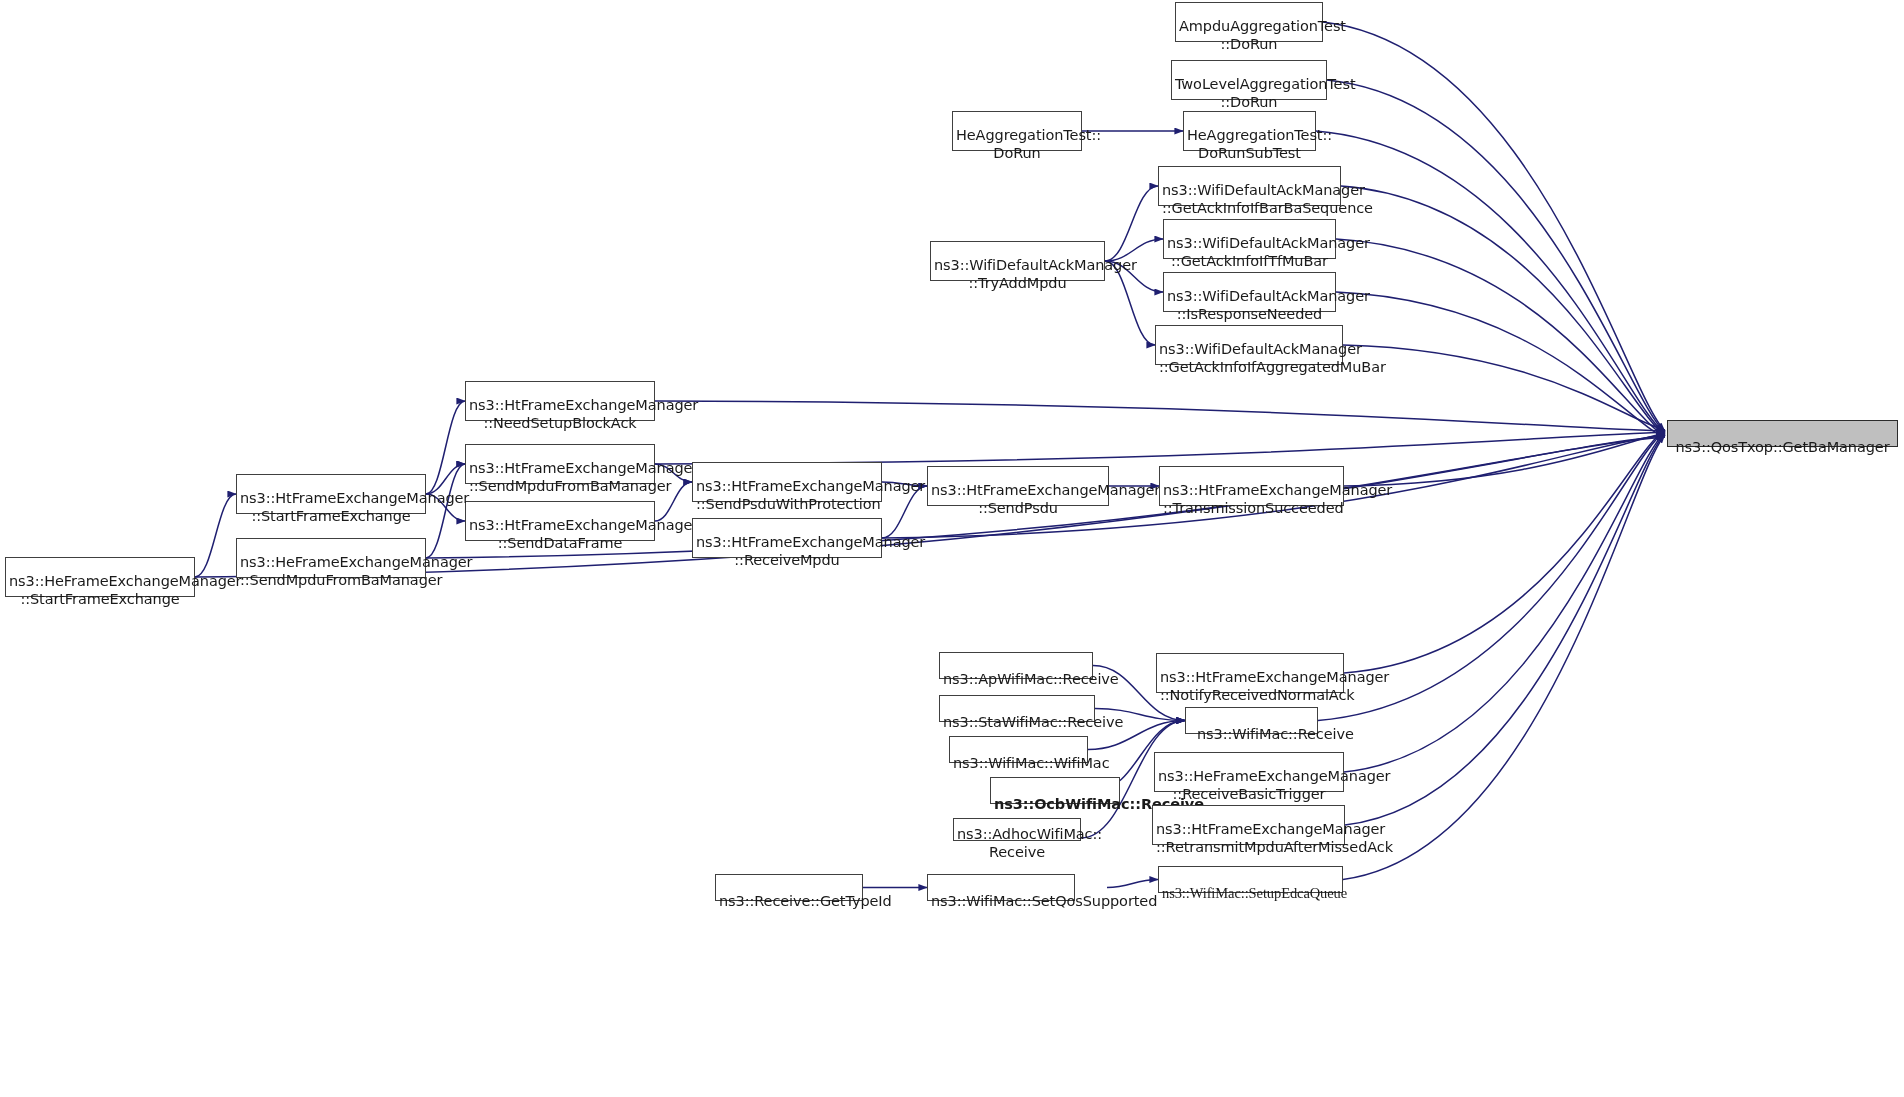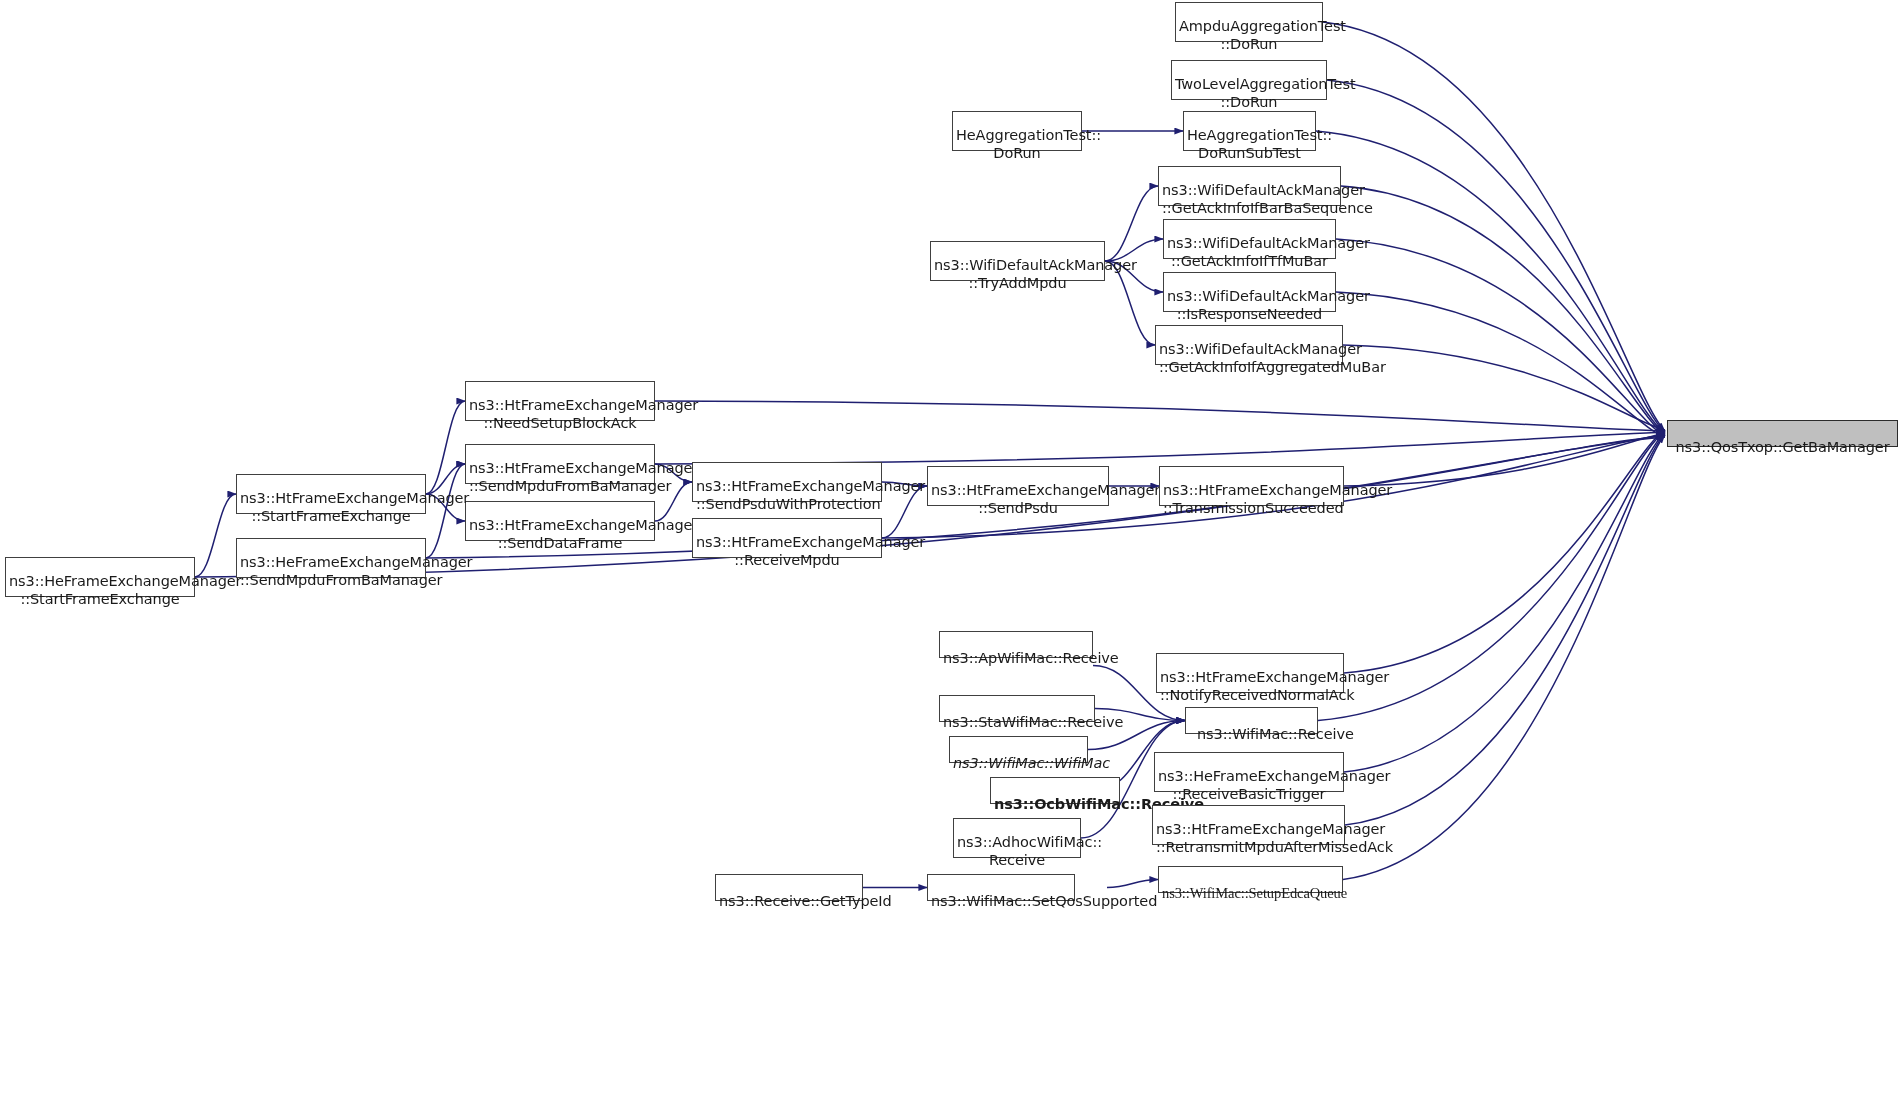--- a/index.html
+++ b/index.html
@@ -139,25 +139,25 @@
 ::StartFrameExchange</span></div>
       <div class="node" style="left: 692px; top: 462px; width: 190px; height: 40px;"><span class="node-label">ns3::HtFrameExchangeManager
 ::SendPsduWithProtection</span></div>
       <div class="node" style="left: 692px; top: 518px; width: 190px; height: 40px;"><span class="node-label">ns3::HtFrameExchangeManager
 ::ReceiveMpdu</span></div>
       <div class="node" style="left: 927px; top: 466px; width: 182px; height: 40px;"><span class="node-label">ns3::HtFrameExchangeManager
 ::SendPsdu</span></div>
       <div class="node" style="left: 1159px; top: 466px; width: 185px; height: 40px;"><span class="node-label">ns3::HtFrameExchangeManager
 ::TransmissionSucceeded</span></div>
       <div class="node focus" style="left: 1667px; top: 420px; width: 231px; height: 27px;"><span class="node-label">ns3::QosTxop::GetBaManager</span></div>
-      <div class="node" style="left: 939px; top: 631px; width: 154px; height: 27px;"><span class="node-label">ns3::ApWifiMac::Receive</span></div>
+      <div class="node" style="left: 939px; top: 652px; width: 154px; height: 27px;"><span class="node-label">ns3::ApWifiMac::Receive</span></div>
       <div class="node" style="left: 939px; top: 695px; width: 156px; height: 27px; align-items: center;"><span class="node-label">ns3::StaWifiMac::Receive</span></div>
-      <div class="node" style="left: 949px; top: 736px; width: 139px; height: 27px; font-style: italic;"><span class="node-label">ns3::WifiMac::WifiMac</span></div>
+      <div class="node" style="left: 949px; top: 736px; width: 139px; height: 27px;"><span class="node-label">ns3::WifiMac::WifiMac</span></div>
       <div class="node" style="left: 990px; top: 777px; width: 130px; height: 27px; font-weight: bold;"><span class="node-label">ns3::OcbWifiMac::Receive</span></div>
-      <div class="node" style="left: 953px; top: 818px; width: 128px; height: 40px;"><span class="node-label">ns3::AdhocWifiMac::
+      <div class="node" style="left: 953px; top: 818px; width: 128px; height: 23px;"><span class="node-label">ns3::AdhocWifiMac::
 Receive</span></div>
       <div class="node" style="left: 715px; top: 874px; width: 148px; height: 27px;"><span class="node-label">ns3::Receive::GetTypeId</span></div>
       <div class="node" style="left: 927px; top: 874px; width: 148px; height: 27px;"><span class="node-label">ns3::WifiMac::SetQosSupported</span></div>
       <div class="node" style="left: 1156px; top: 653px; width: 188px; height: 40px;"><span class="node-label">ns3::HtFrameExchangeManager
 ::NotifyReceivedNormalAck</span></div>
       <div class="node" style="left: 1185px; top: 707px; width: 133px; height: 27px; padding-left: 11px;"><span class="node-label">ns3::WifiMac::Receive</span></div>
       <div class="node" style="left: 1154px; top: 752px; width: 190px; height: 40px;"><span class="node-label">ns3::HeFrameExchangeManager
 ::ReceiveBasicTrigger</span></div>
       <div class="node" style="left: 1152px; top: 805px; width: 193px; height: 40px;"><span class="node-label">ns3::HtFrameExchangeManager
 ::RetransmitMpduAfterMissedAck</span></div>

